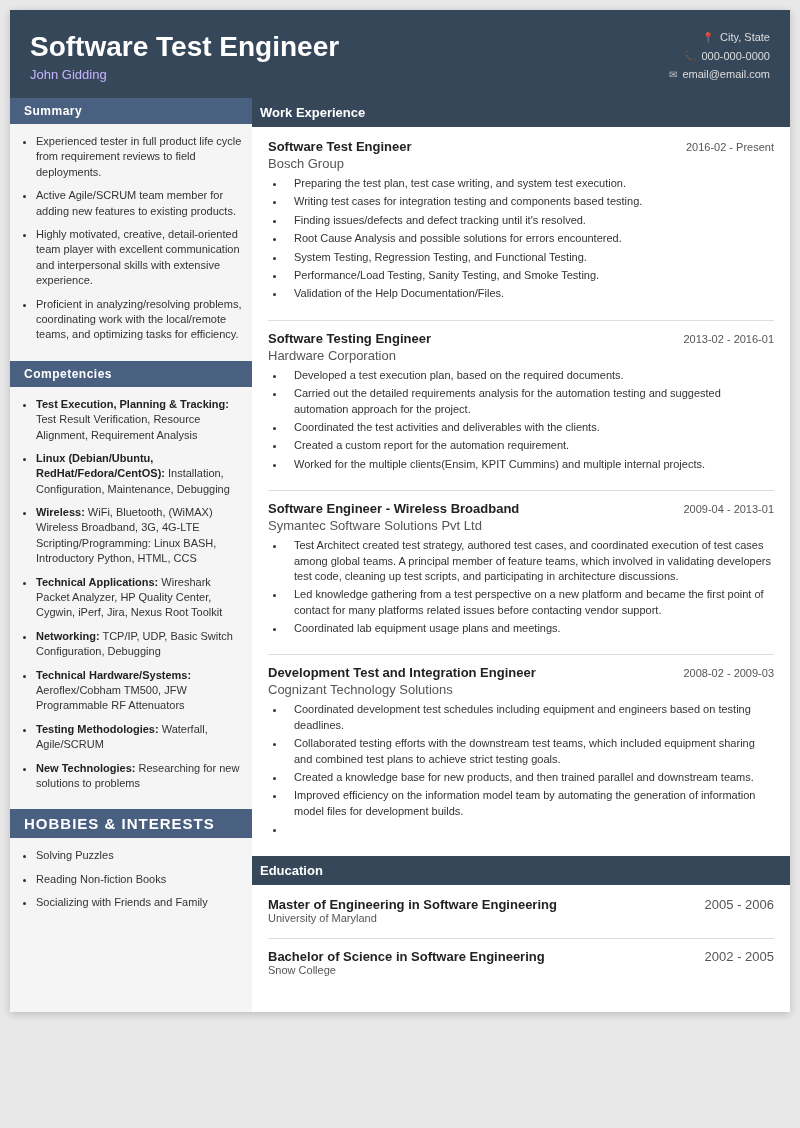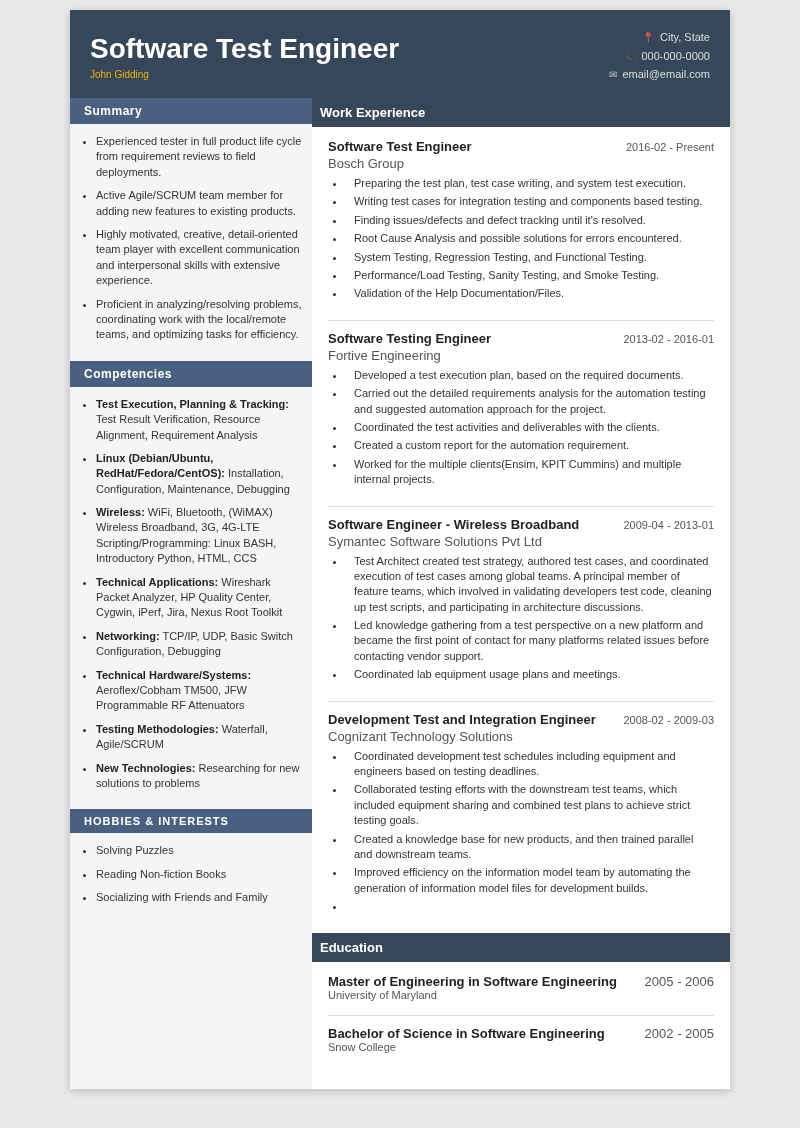--- a/index.html
+++ b/index.html
@@ -5,42 +5,42 @@
     * { box-sizing: border-box; margin: 0; padding: 0; }
     body {
       font-family: Arial, sans-serif;
       font-size: 12px;
       background: #e8e8e8;
       color: #222;
       width: 800px;
       min-height: 1128px;
     }
     .page {
-      width: 660px;
+      width: 780px;
       margin: 10px auto;
       background: #fff;
       box-shadow: 0 2px 8px rgba(0,0,0,0.2);
     }
     
     .header {
       background: #37475a;
       color: #fff;
       padding: 18px 20px 14px 20px;
       display: flex;
       justify-content: space-between;
       align-items: center;
     }
     .header-left .name {
       font-size: 28px;
       font-weight: bold;
       color: #fff;
     }
     .header-left .title {
-      font-size: 10px;
-      color: #eab308;
+      font-size: 13px;
+      color: #c4b5fd;
       margin-top: 4px;
     }
     .header-right {
       text-align: right;
       font-size: 11px;
       color: #ddd;
       line-height: 1.7;
     }
     .header-right .contact-item {
       display: flex;
@@ -164,21 +164,21 @@
       color: #555;
     }
     hr.divider {
       border: none;
       border-top: 1px solid #ddd;
       margin: 10px 0;
     }
     .hobbies-heading {
       background: #4a6080;
       color: #fff;
-      font-size: 11px;
+      font-size: 15px;
       font-weight: bold;
       padding: 6px 14px;
       margin-bottom: 10px;
       letter-spacing: 1px;
       text-transform: uppercase;
     }
   </style>
 </head>
 <body>
 
@@ -267,21 +267,21 @@
             </ul>
           </div>
 
           <hr class="divider">
 
           <div class="job-entry">
             <div class="job-header">
               <span class="job-title">Software Testing Engineer</span>
               <span class="job-dates">2013-02 - 2016-01</span>
             </div>
-            <div class="job-company">Fortive Engineering</div>
+            <div class="job-company">Hardware Corporation</div>
             <ul class="job-bullets">
               <li>Developed a test execution plan, based on the required documents.</li>
               <li>Carried out the detailed requirements analysis for the automation testing and suggested automation approach for the project.</li>
               <li>Coordinated the test activities and deliverables with the clients.</li>
               <li>Created a custom report for the automation requirement.</li>
               <li>Worked for the multiple clients(Ensim, KPIT Cummins) and multiple internal projects.</li>
             </ul>
           </div>
 
           <hr class="divider">

